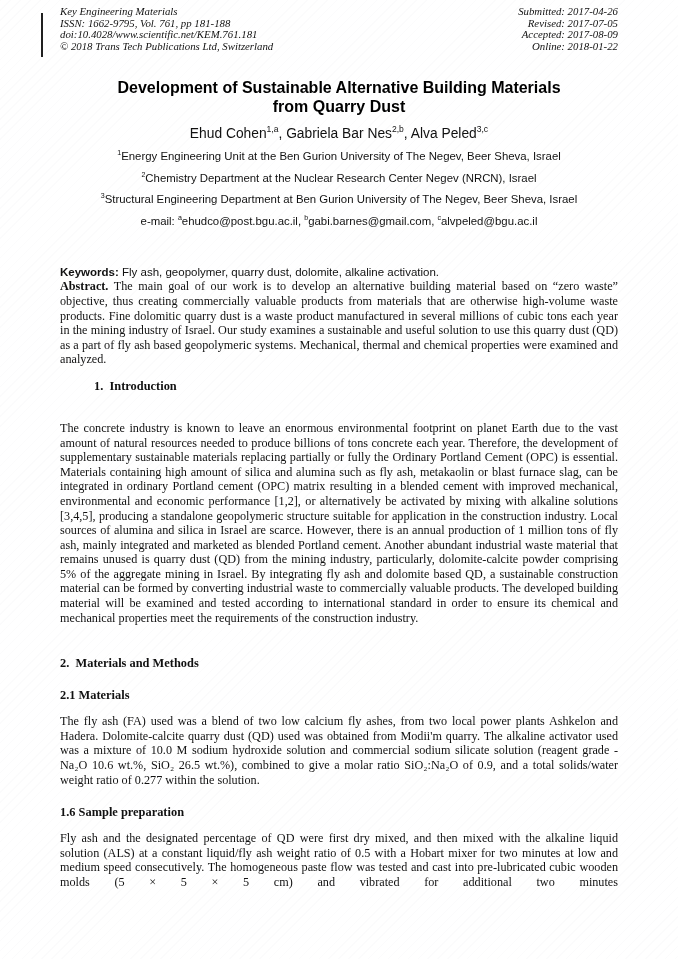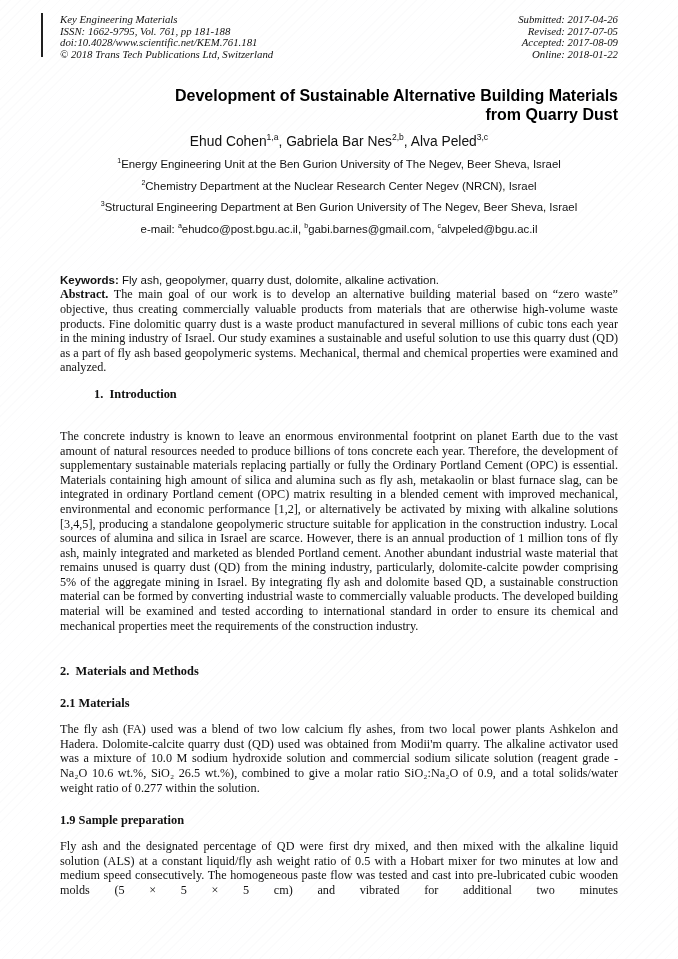--- a/index.html
+++ b/index.html
@@ -1,33 +1,33 @@
 <!DOCTYPE html>
 <html><head>
 <meta charset="utf-8">
 <style>
   html,body{margin:0;padding:0;background:#ffffff;}
   .page{
     position:relative;
     width:678px;height:959px;
     box-sizing:border-box;
-    padding:14px 60px 0 60px;
+    padding:6px 60px 0 60px;
     background:#ffffff;
     background-image:repeating-linear-gradient(135deg, rgba(170,170,185,0.045) 0 1px, transparent 1px 7px);
     color:#111;
     overflow:hidden;
     font-family:"Liberation Serif","DejaVu Serif",serif;
   }
   .edge-mark{position:absolute;left:41px;top:13px;width:2px;height:44px;background:#202020;}
   
   .jh{display:flex;justify-content:space-between;font-style:italic;
       font-size:10.8px;line-height:11.6px;font-family:"Liberation Serif","DejaVu Serif",serif;}
   .jh-right{text-align:right;}
   
-  .title{margin:27px 0 0 0;text-align:right;font-family:"Liberation Sans","DejaVu Sans",sans-serif;
+  .title{margin:27px 0 0 0;text-align:center;font-family:"Liberation Sans","DejaVu Sans",sans-serif;
          font-weight:bold;font-size:16px;line-height:18.5px;color:#000;}
   .authors{margin-top:10px;text-align:center;font-family:"Liberation Sans","DejaVu Sans",sans-serif;
            font-size:13.8px;line-height:16px;}
   sup{font-size:0.62em;line-height:0;vertical-align:super;}
   .affil{margin-top:8px;text-align:center;font-family:"Liberation Sans","DejaVu Sans",sans-serif;
          font-size:11.4px;line-height:13.5px;}
   .email{margin-top:8px;text-align:center;font-family:"Liberation Sans","DejaVu Sans",sans-serif;
          font-size:11.4px;line-height:13.5px;}
   
   .keywords{margin-top:37px;font-family:"Liberation Sans","DejaVu Sans",sans-serif;
@@ -82,16 +82,16 @@
   <p class="para abstract"><b>Abstract.</b><span> The main goal of our work is to develop an alternative building material based on “zero waste” objective, thus creating commercially valuable products from materials that are otherwise high-volume waste products. Fine dolomitic quarry dust is a waste product manufactured in several millions of cubic tons each year in the mining industry of Israel. Our study examines a sustainable and useful solution to use this quarry dust (QD) as a part of fly ash based geopolymeric systems. Mechanical, thermal and chemical properties were examined and analyzed.</span></p>
 
   <h2 class="sec-h h-intro">1.  Introduction</h2>
   <p class="para p-intro">The concrete industry is known to leave an enormous environmental footprint on planet Earth due to the vast amount of natural resources needed to produce billions of tons concrete each year. Therefore, the development of supplementary sustainable materials replacing partially or fully the Ordinary Portland Cement (OPC) is essential. Materials containing high amount of silica and alumina such as fly ash, metakaolin or blast furnace slag, can be integrated in ordinary Portland cement (OPC) matrix resulting in a blended cement with improved mechanical, environmental and economic performance [1,2], or alternatively be activated by mixing with alkaline solutions [3,4,5], producing a standalone geopolymeric structure suitable for application in the construction industry. Local sources of alumina and silica in Israel are scarce. However, there is an annual production of 1 million tons of fly ash, mainly integrated and marketed as blended Portland cement. Another abundant industrial waste material that remains unused is quarry dust (QD) from the mining industry, particularly, dolomite-calcite powder comprising 5% of the aggregate mining in Israel. By integrating fly ash and dolomite based QD, a sustainable construction material can be formed by converting industrial waste to commercially valuable products. The developed building material will be examined and tested according to international standard in order to ensure its chemical and mechanical properties meet the requirements of the construction industry.</p>
 
   <h2 class="sec-h h-mm">2.  Materials and Methods</h2>
 
   <h3 class="sec-h h-sub">2.1 Materials</h3>
   <p class="para p-body">The fly ash (FA) used was a blend of two low calcium fly ashes, from two local power plants Ashkelon and Hadera. Dolomite-calcite quarry dust (QD) used was obtained from Modii'm quarry. The alkaline activator used was a mixture of 10.0 M sodium hydroxide solution and commercial sodium silicate solution (reagent grade - Na₂O 10.6 wt.%, SiO₂ 26.5 wt.%), combined to give a molar ratio SiO₂:Na₂O of 0.9, and a total solids/water weight ratio of 0.277 within the solution.</p>
 
-  <h3 class="sec-h h-sub">1.9 Sample preparation</h3>
+  <h3 class="sec-h h-sub">1.6 Sample preparation</h3>
   <p class="para p-body cont">Fly ash and the designated percentage of QD were first dry mixed, and then mixed with the alkaline liquid solution (ALS) at a constant liquid/fly ash weight ratio of 0.5 with a Hobart mixer for two minutes at low and medium speed consecutively. The homogeneous paste flow was tested and cast into pre-lubricated cubic wooden molds (5 × 5 × 5 cm) and vibrated for additional two minutes</p>
 
 </div>
 
 </body></html>

